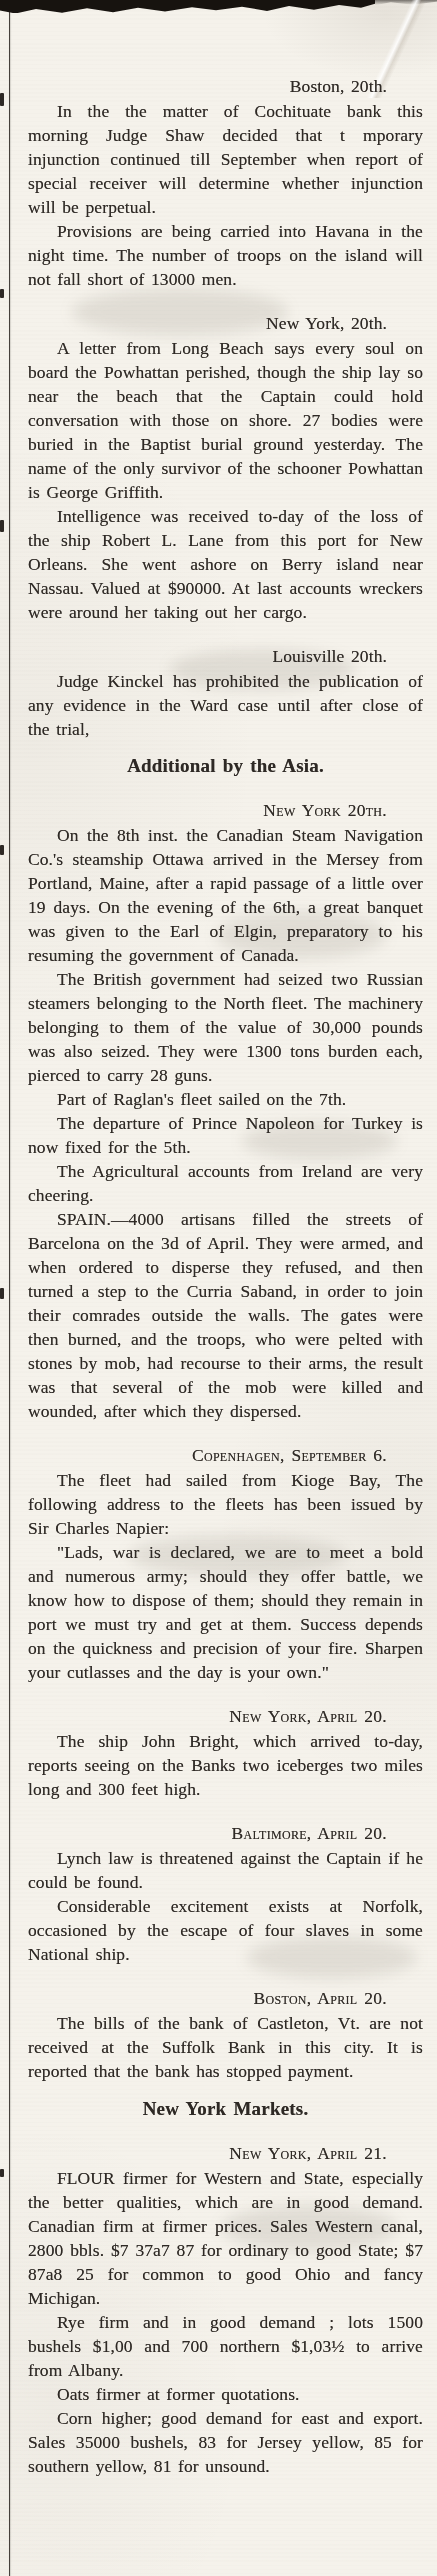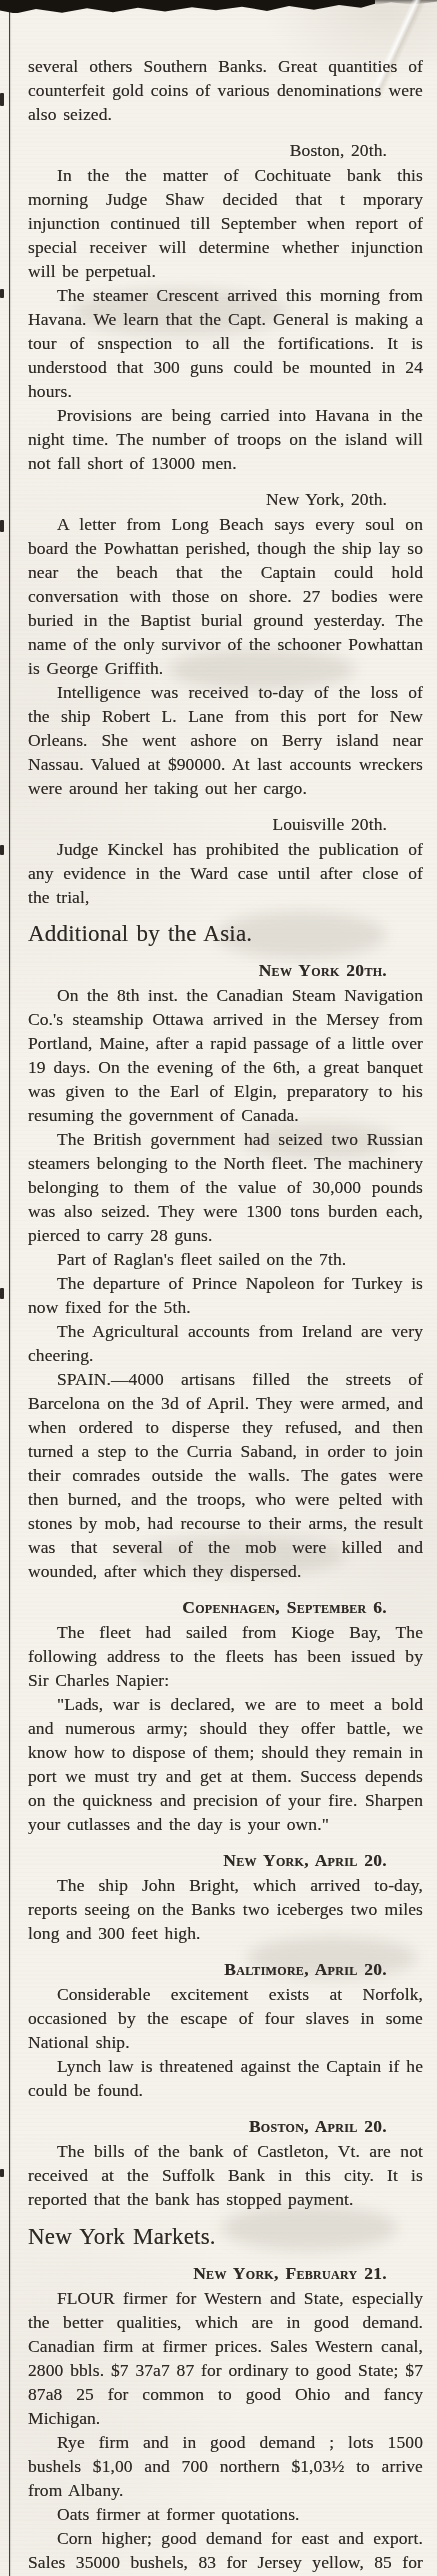--- a/index.html
+++ b/index.html
@@ -77,25 +77,26 @@
     word-spacing: 2.1px;
     text-shadow: 0 0 0.6px rgba(46,41,37,.55);
   }
   .blk { margin: 0; }
   p.news-paragraph { text-indent: 29px; }
   p.continuation { text-indent: 0; }
   p.news-dateline {
     text-align: right;
     padding-right: 36px;
     text-indent: 0;
-    margin-top: 12px; margin-bottom: 1px;
+    margin-top: 20px; margin-bottom: 1px;
   }
-  p.caps { font-variant: small-caps; letter-spacing: 0.3px; font-weight: bold; }
+  p.caps { font-variant: small-caps; letter-spacing: 0.3px; }
   h2.section-heading {
-    font-size: 23px; font-weight: normal;
+    font-size: 19px; font-weight: bold;
+    text-align: center;
     margin: 13.4px 0 5.2px;
     letter-spacing: 0.2px;
     line-height: 24px;
   }
 </style>
 </head>
 <body>
 
 <div class="paper-texture"></div>
 
@@ -113,48 +114,46 @@
 <div class="column-rule-left"></div>
 
 <div class="ink-fragment" style="top:93px;  height:13.4px;"></div>
 <div class="ink-fragment" style="top:289px;  height:9.3px;"></div>
 <div class="ink-fragment" style="top:520px; height:12.4px;"></div>
 <div class="ink-fragment" style="top:845px; height:10.3px;"></div>
 <div class="ink-fragment" style="top:1288px; height:11.3px;"></div>
 <div class="ink-fragment" style="top:2169px; height:8.2px;"></div>
 
 <main class="article-column">
-    <p class="blk news-paragraph continuation">several others Southern Banks.  Great quantities of counterfeit gold coins of various denominations were also seized.</p>
     <p class="blk news-dateline">Boston, 20th.</p>
     <p class="blk news-paragraph">In the the matter of Cochituate bank this morning Judge Shaw decided that t mporary injunction continued till September when report of special receiver will determine whether injunction will be perpetual.</p>
-    <p class="blk news-paragraph">The steamer Crescent arrived this morning from Havana.  We learn that the Capt. General is making a tour of snspection to all the fortifications.  It is understood that 300 guns could be mounted in 24 hours.</p>
     <p class="blk news-paragraph">Provisions are being carried into Havana in the night time.  The number of troops on the island will not fall short of 13000 men.</p>
     <p class="blk news-dateline">New York, 20th.</p>
     <p class="blk news-paragraph">A letter from Long Beach says every soul on board the Powhattan perished, though the ship lay so near the beach that the Captain could hold conversation with those on shore. 27 bodies were buried in the Baptist burial ground yesterday.  The name of the only survivor of the schooner Powhattan is George Griffith.</p>
     <p class="blk news-paragraph">Intelligence was received to-day of the loss of the ship Robert L. Lane from this port for New Orleans.  She went ashore on Berry island near Nassau. Valued at $90000.  At last accounts wreckers were around her taking out her cargo.</p>
     <p class="blk news-dateline">Louisville 20th.</p>
     <p class="blk news-paragraph">Judge Kinckel has prohibited the publication of any evidence in the Ward case until after close of the trial,</p>
     <h2 class="blk section-heading">Additional by the Asia.</h2>
     <p class="blk news-dateline caps">New York 20th.</p>
     <p class="blk news-paragraph">On the 8th inst. the Canadian Steam Navigation Co.'s steamship Ottawa arrived in the Mersey from Portland, Maine, after a rapid passage of a little over 19 days.  On the evening of the 6th, a great banquet was given to the Earl of Elgin, preparatory to his resuming the government of Canada.</p>
     <p class="blk news-paragraph">The British government had seized two Russian steamers belonging to the North fleet.  The machinery belonging to them of the value of 30,000 pounds was also seized.  They were 1300 tons burden each, pierced to carry 28 guns.</p>
     <p class="blk news-paragraph">Part of Raglan's fleet sailed on the 7th.</p>
     <p class="blk news-paragraph">The departure of Prince Napoleon for Turkey is now fixed for the 5th.</p>
     <p class="blk news-paragraph">The Agricultural accounts from Ireland are very cheering.</p>
     <p class="blk news-paragraph">SPAIN.—4000 artisans filled the streets of Barcelona on the 3d of April.  They were armed, and when ordered to disperse they refused, and then turned a step to the Curria Saband, in order to join their comrades outside the walls. The gates were then burned, and the troops, who were pelted with stones by mob, had recourse to their arms, the result was that several of the mob were killed and wounded, after which they dispersed.</p>
     <p class="blk news-dateline caps">Copenhagen, September 6.</p>
     <p class="blk news-paragraph">The fleet had sailed from Kioge Bay, The following address to the fleets has been issued by Sir Charles Napier:</p>
     <p class="blk news-paragraph">"Lads, war is declared, we are to meet a bold and numerous army; should they offer battle, we know how to dispose of them; should they remain in port we must try and get at them.  Success depends on the quickness and precision of your fire.  Sharpen your cutlasses and the day is your own."</p>
     <p class="blk news-dateline caps">New York, April 20.</p>
     <p class="blk news-paragraph">The ship John Bright, which arrived to-day, reports seeing on the Banks two iceberges two miles long and 300 feet high.</p>
     <p class="blk news-dateline caps">Baltimore, April 20.</p>
+    <p class="blk news-paragraph">Lynch law is threatened against the Captain if he could be found.</p>
     <p class="blk news-paragraph">Considerable excitement exists at Norfolk, occasioned by the escape of four slaves in some National ship.</p>
-    <p class="blk news-paragraph">Lynch law is threatened against the Captain if he could be found.</p>
     <p class="blk news-dateline caps">Boston, April 20.</p>
     <p class="blk news-paragraph">The bills of the bank of Castleton, Vt. are not received at the Suffolk Bank in this city.  It is reported that the bank has stopped payment.</p>
     <h2 class="blk section-heading">New York Markets.</h2>
-    <p class="blk news-dateline caps">New York, February 21.</p>
+    <p class="blk news-dateline caps">New York, April 21.</p>
     <p class="blk news-paragraph">FLOUR firmer for Western and State, especially the better qualities, which are in good demand.  Canadian firm at firmer prices.  Sales Western canal, 2800 bbls. $7 37a7 87 for ordinary to good State; $7 87a8 25 for common to good Ohio and fancy Michigan.</p>
     <p class="blk news-paragraph">Rye firm and in good demand ; lots 1500 bushels $1,00 and 700 northern $1,03½ to arrive from Albany.</p>
     <p class="blk news-paragraph">Oats firmer at former quotations.</p>
     <p class="blk news-paragraph">Corn higher; good demand for east and export.  Sales 35000 bushels, 83 for Jersey yellow, 85 for southern yellow, 81 for unsound.</p>
   </main>
 
 
 </body></html>

